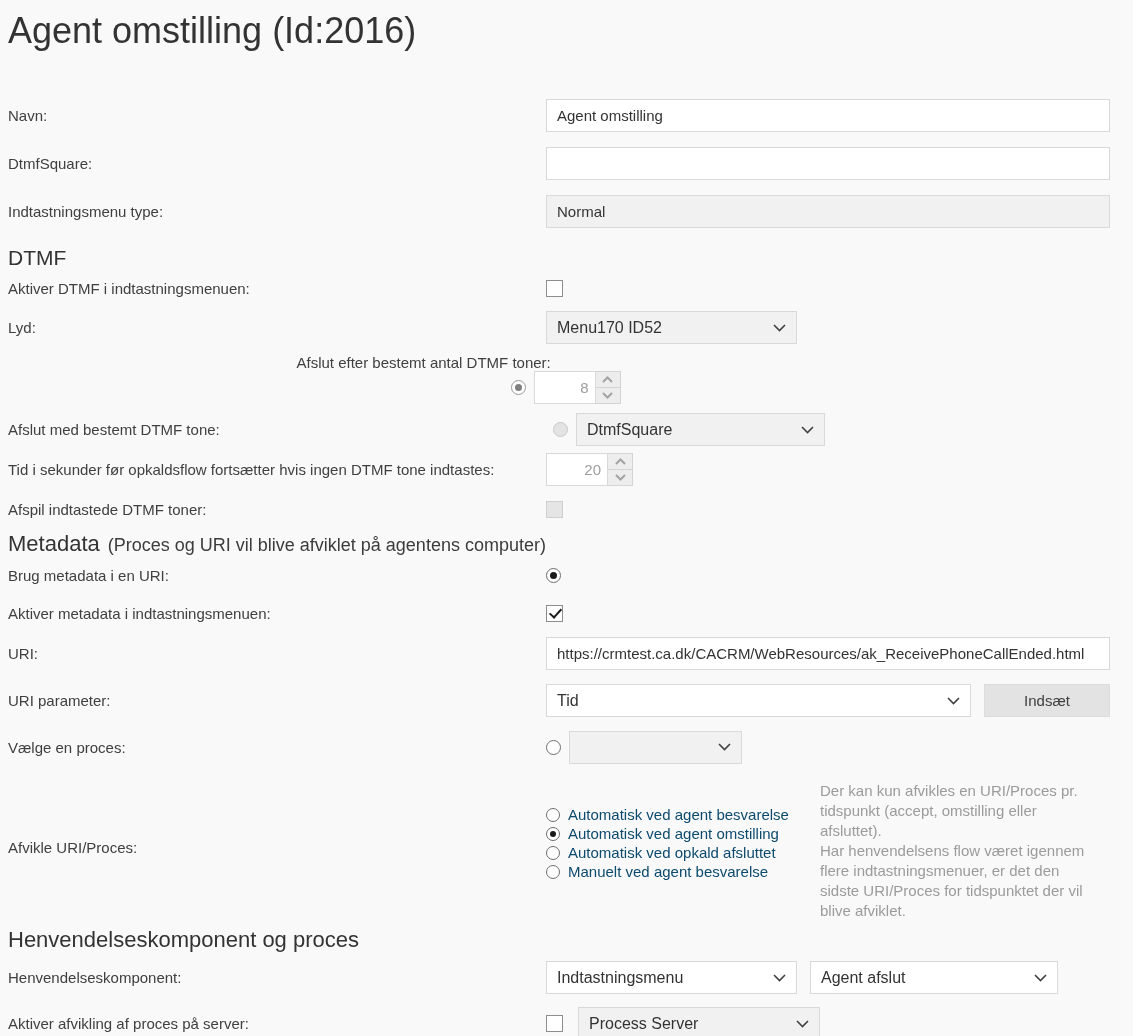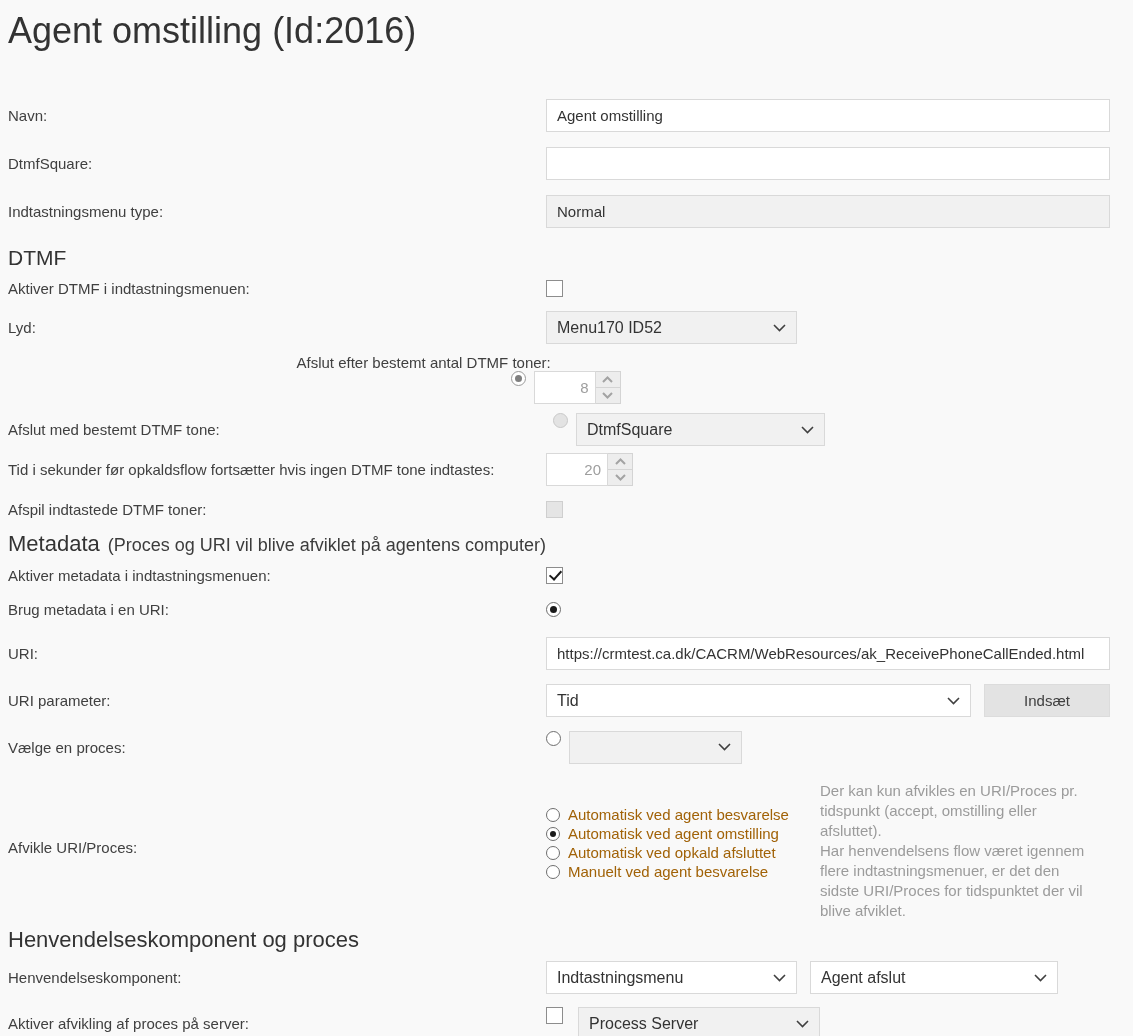--- a/index.html
+++ b/index.html
@@ -15,21 +15,21 @@
     font-size: 36px; font-weight: 300; color: #333;
     letter-spacing: 0px; margin: 2px 0 47px 0;
   }
   h2.section {
     font-size: 21px; font-weight: 400; color: #333; margin: 0 0 8px 0;
   }
   h2.section .note { font-size: 18px; color: #3c3c3c; font-weight: 400; margin-left: 8px; }
 
   .row { display: flex; align-items: center; margin-bottom: 15px; }
   .lbl { width: 538px; flex: none; font-size: 15px; color: #404040; }
-  .ctrl { display: flex; align-items: flex-start; }
+  .ctrl { display: flex; align-items: center; }
 
   .tinput {
     height: 33px; border: 1px solid #d9d9d9; background: #fff;
     font-family: "Liberation Sans", sans-serif; font-size: 15px; color: #333;
     padding: 0 10px; outline: none;
   }
   .tinput.full { width: 564px; }
   .tinput.readonly { background: #f1f1f1; }
   .tinput.num { width: 62px; text-align: right; color: #9e9e9e; padding-right: 6px; }
 
@@ -74,21 +74,21 @@
     height: 33px; width: 126px; background: #e3e3e3; border: 1px solid #dcdcdc;
     font-family: "Liberation Sans", sans-serif; font-size: 15px; color: #404040;
     cursor: default;
   }
 
   .gap8 { margin-right: 8px; } .gap13 { margin-left: 13px; } .gap15 { margin-right: 15px; }
 
   .radio-options .opt { display: flex; align-items: center; margin-bottom: 2px; }
   .radio-options .opt .radio { width: 14px; height: 14px; margin-right: 8px; }
   .radio-options .opt .radio.on::after { left: 3px; top: 3px; width: 6px; height: 6px; }
-  .radio-options .opt span { font-size: 15px; color: #a16207; }
+  .radio-options .opt span { font-size: 15px; color: #0c4a6e; }
 
   .help {
     width: 268px; font-size: 15px; color: #9b9b9b; line-height: 20px;
   }
   .help p { margin: 0; }
 
   .mb18 { margin-bottom: 18px; } .mb14 { margin-bottom: 14px; } .mb13 { margin-bottom: 13px; }
   .mb12 { margin-bottom: 12px; } .mb10 { margin-bottom: 10px; } .mb9 { margin-bottom: 9px; flex-direction: column; }
   .mb7 { margin-bottom: 7px; gap: 7px; } .mb6 { margin-bottom: 6px; } .mb16 { margin-bottom: 16px; }
   .short { height: 20px; }
@@ -202,31 +202,31 @@
     <div class="lbl">Afspil indtastede DTMF toner:</div>
     <div class="ctrl">
       <span class="checkbox disabled"></span>
     </div>
   </div>
 
   <h2 class="section mb6" style="font-size:22px">
     <span>Metadata</span><span class="note">(Proces og URI vil blive afviklet på agentens computer)</span>
   </h2>
 
+  <div class="row short mb18">
+    <div class="lbl">Brug metadata i en URI:</div>
+    <div class="ctrl">
+      <span class="radio on"></span>
+    </div>
+  </div>
+
   <div class="row short mb14">
     <div class="lbl">Aktiver metadata i indtastningsmenuen:</div>
     <div class="ctrl">
       <span class="checkbox on"></span>
-    </div>
-  </div>
-
-  <div class="row short mb18">
-    <div class="lbl">Brug metadata i en URI:</div>
-    <div class="ctrl">
-      <span class="radio on"></span>
     </div>
   </div>
 
   <div class="row mb14">
     <div class="lbl">URI:</div>
     <div class="ctrl">
       <input class="tinput full" type="text" value="https://crmtest.ca.dk/CACRM/WebResources/ak_ReceivePhoneCallEnded.html" style="">
     </div>
   </div>
 

